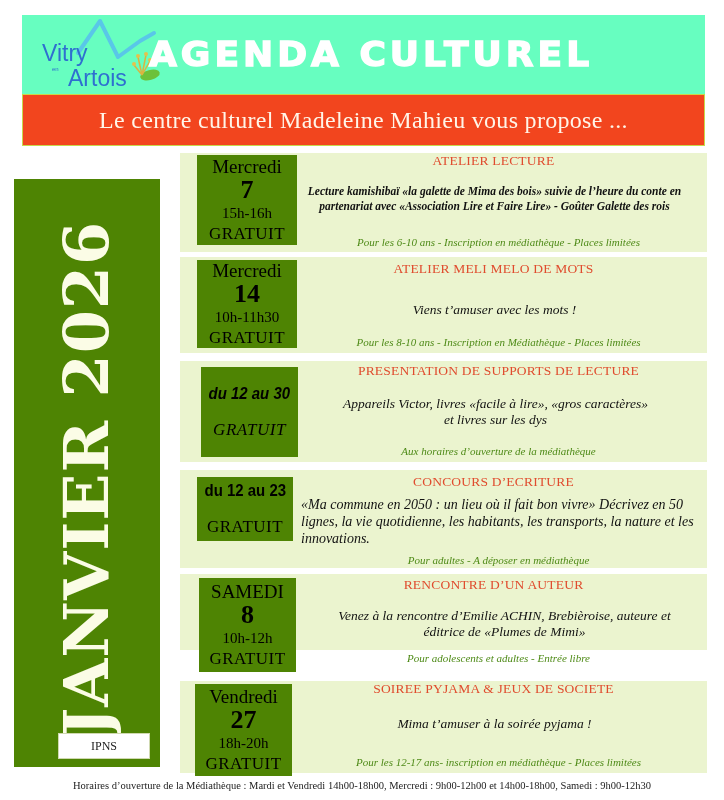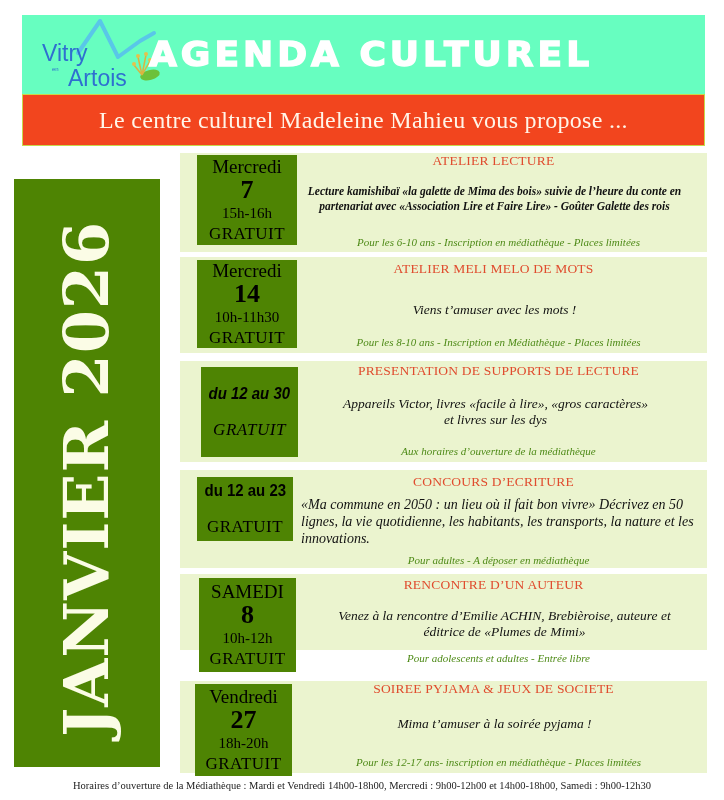--- a/index.html
+++ b/index.html
@@ -120,20 +120,21 @@
   </div>
   <div class="header-title">AGENDA CULTUREL</div>
 </div>
 
 <div class="subtitle-band">
   <div class="subtitle-text">Le centre culturel  Madeleine Mahieu vous propose ...</div>
 </div>
 
 <div class="month-bar">
   <div class="month-text">JANVIER 2026</div>
+  <div class="ipns-box">IPNS</div>
 </div>
 
 <div class="card" style="top:153px;height:99px;">
   <div class="date-box" style="top:2px;width:100px;height:90px;">
     <div class="date-day">Mercredi</div>
     <div class="date-num">7</div>
     <div class="date-time">15h-16h</div>
     <div class="date-free">GRATUIT</div>
   </div>
   <div class="card-title" style="top:0px;">ATELIER LECTURE</div>

